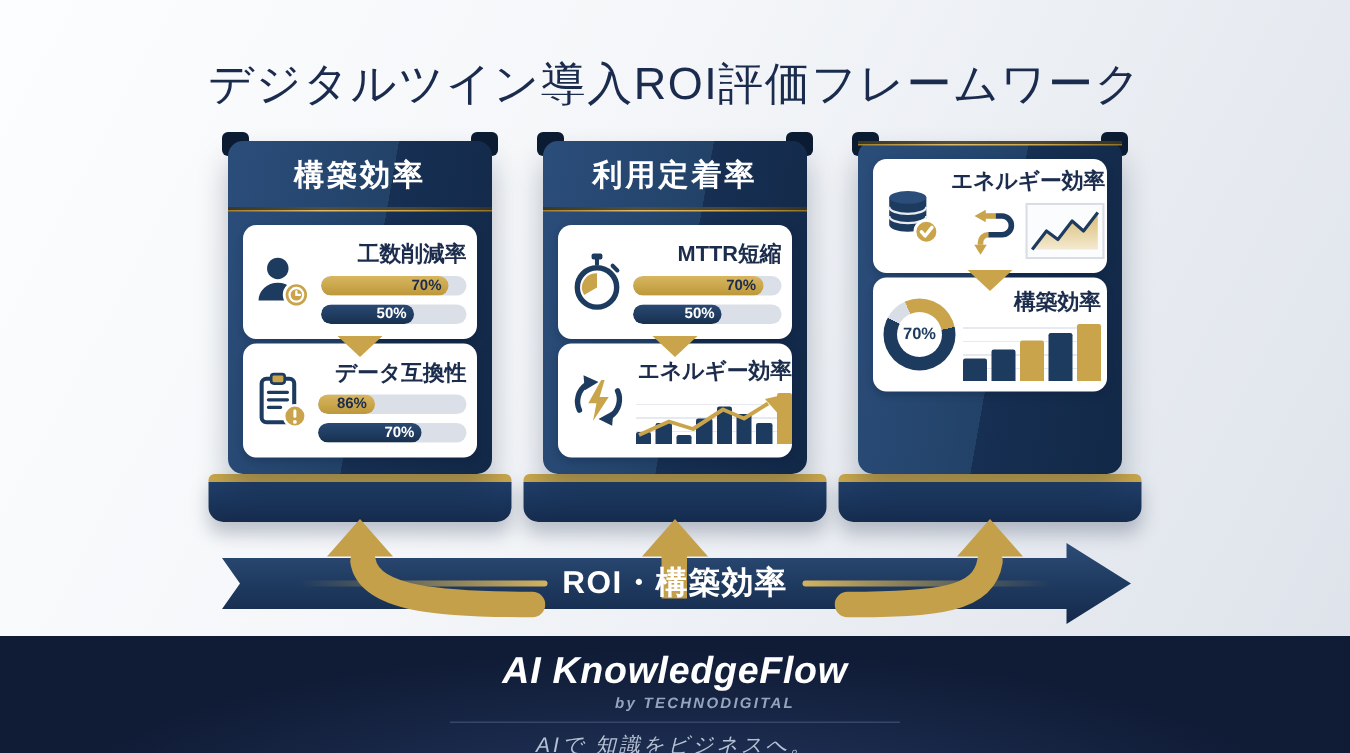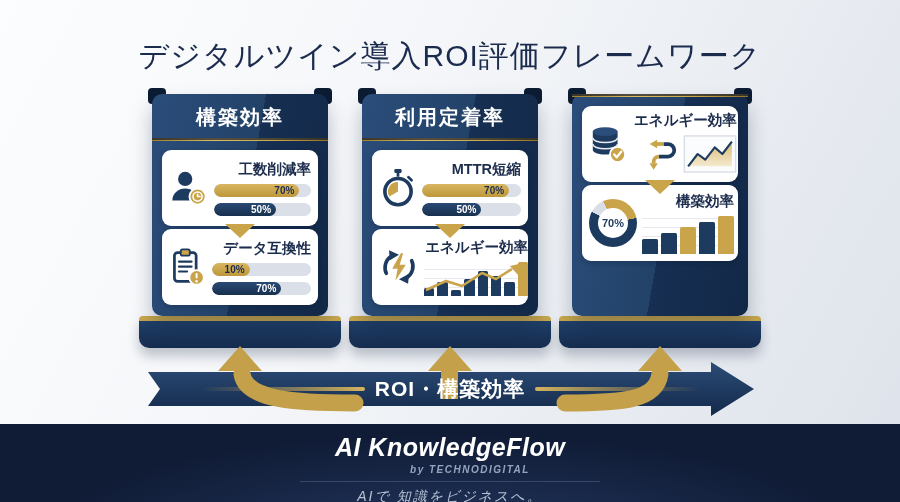--- a/index.html
+++ b/index.html
@@ -128,21 +128,21 @@
               <circle cx="30.5" cy="33.5" r="8" fill="#c9a44a" stroke="#fff" stroke-width="2"></circle>
               <rect x="29.4" y="28.6" width="2.2" height="6.2" rx="1.1" fill="#fff"></rect>
               <circle cx="30.5" cy="37.8" r="1.4" fill="#fff"></circle>
             </svg>
           </div>
           <div class="panel-right">
             <div class="panel-title">データ互換性</div>
             <div class="bars">
               <div class="track">
                 <div class="fill fill-gold" style="width: 38%;">
-                    <span>10%</span>
+                    <span>86%</span>
                   </div>
               </div>
               <div class="track">
                 <div class="fill fill-navy" style="width: 70%;">
                     <span>70%</span>
                   </div>
               </div>
             </div>
           </div>
         </div>

